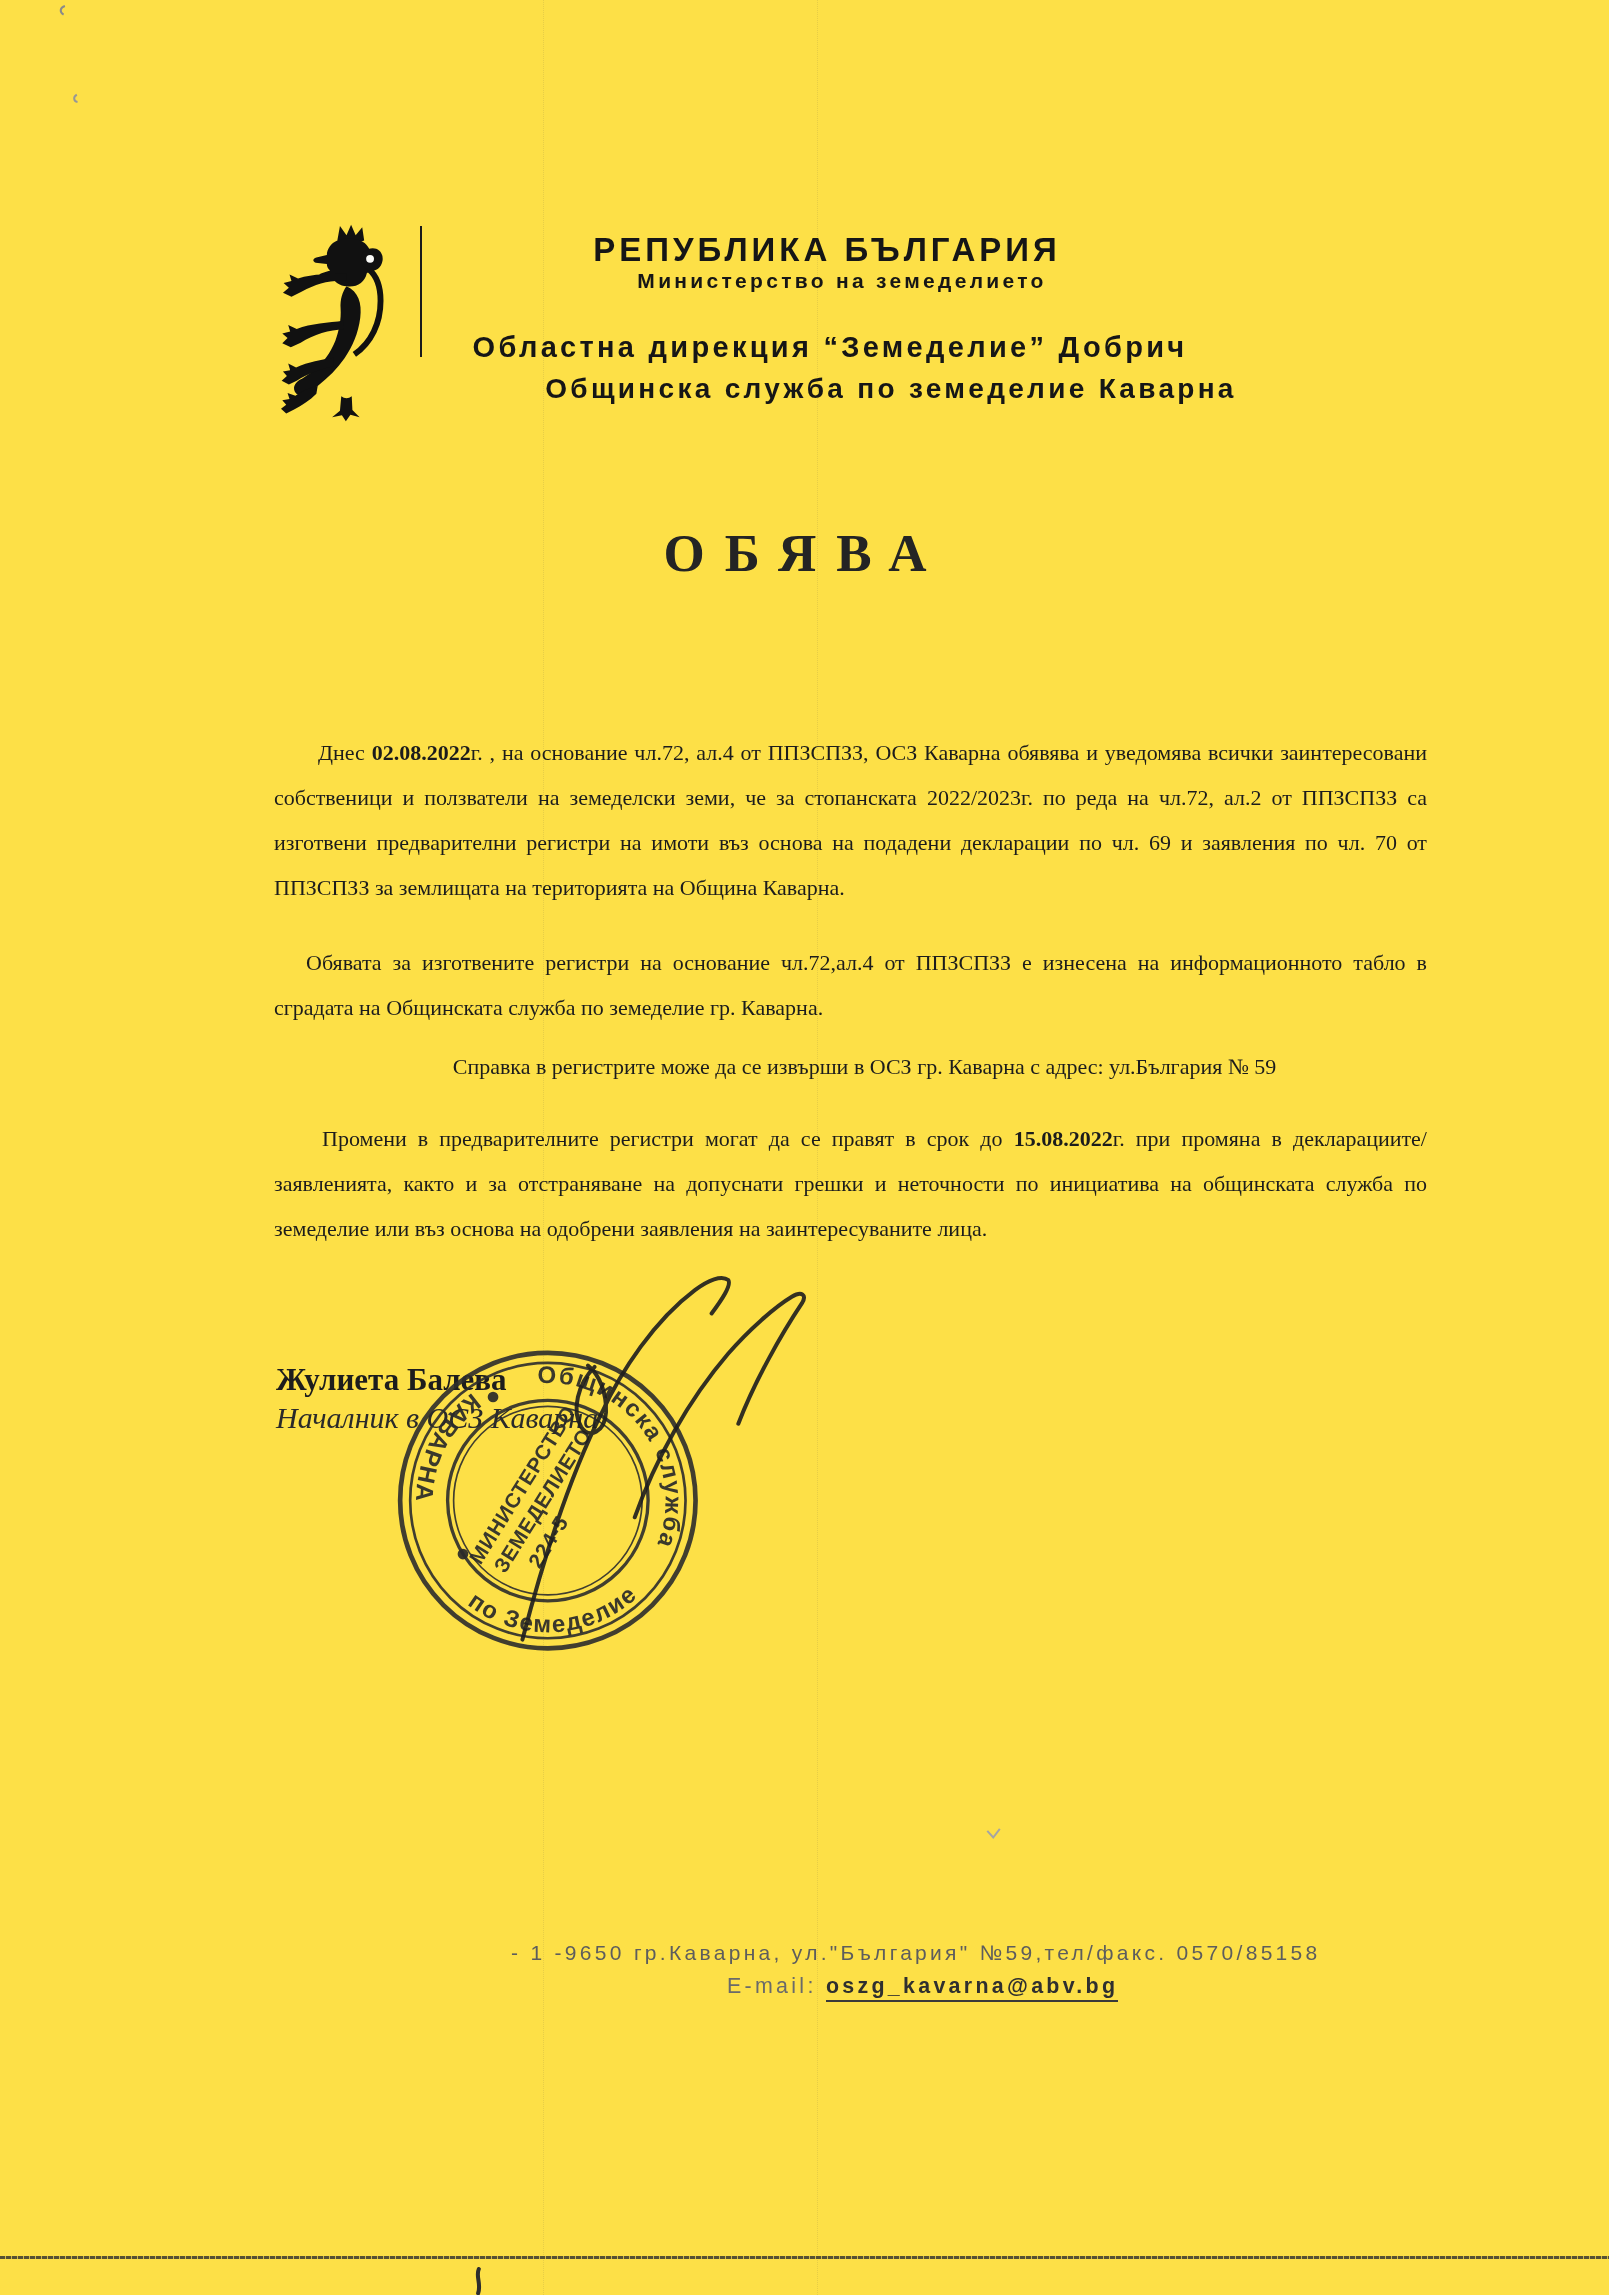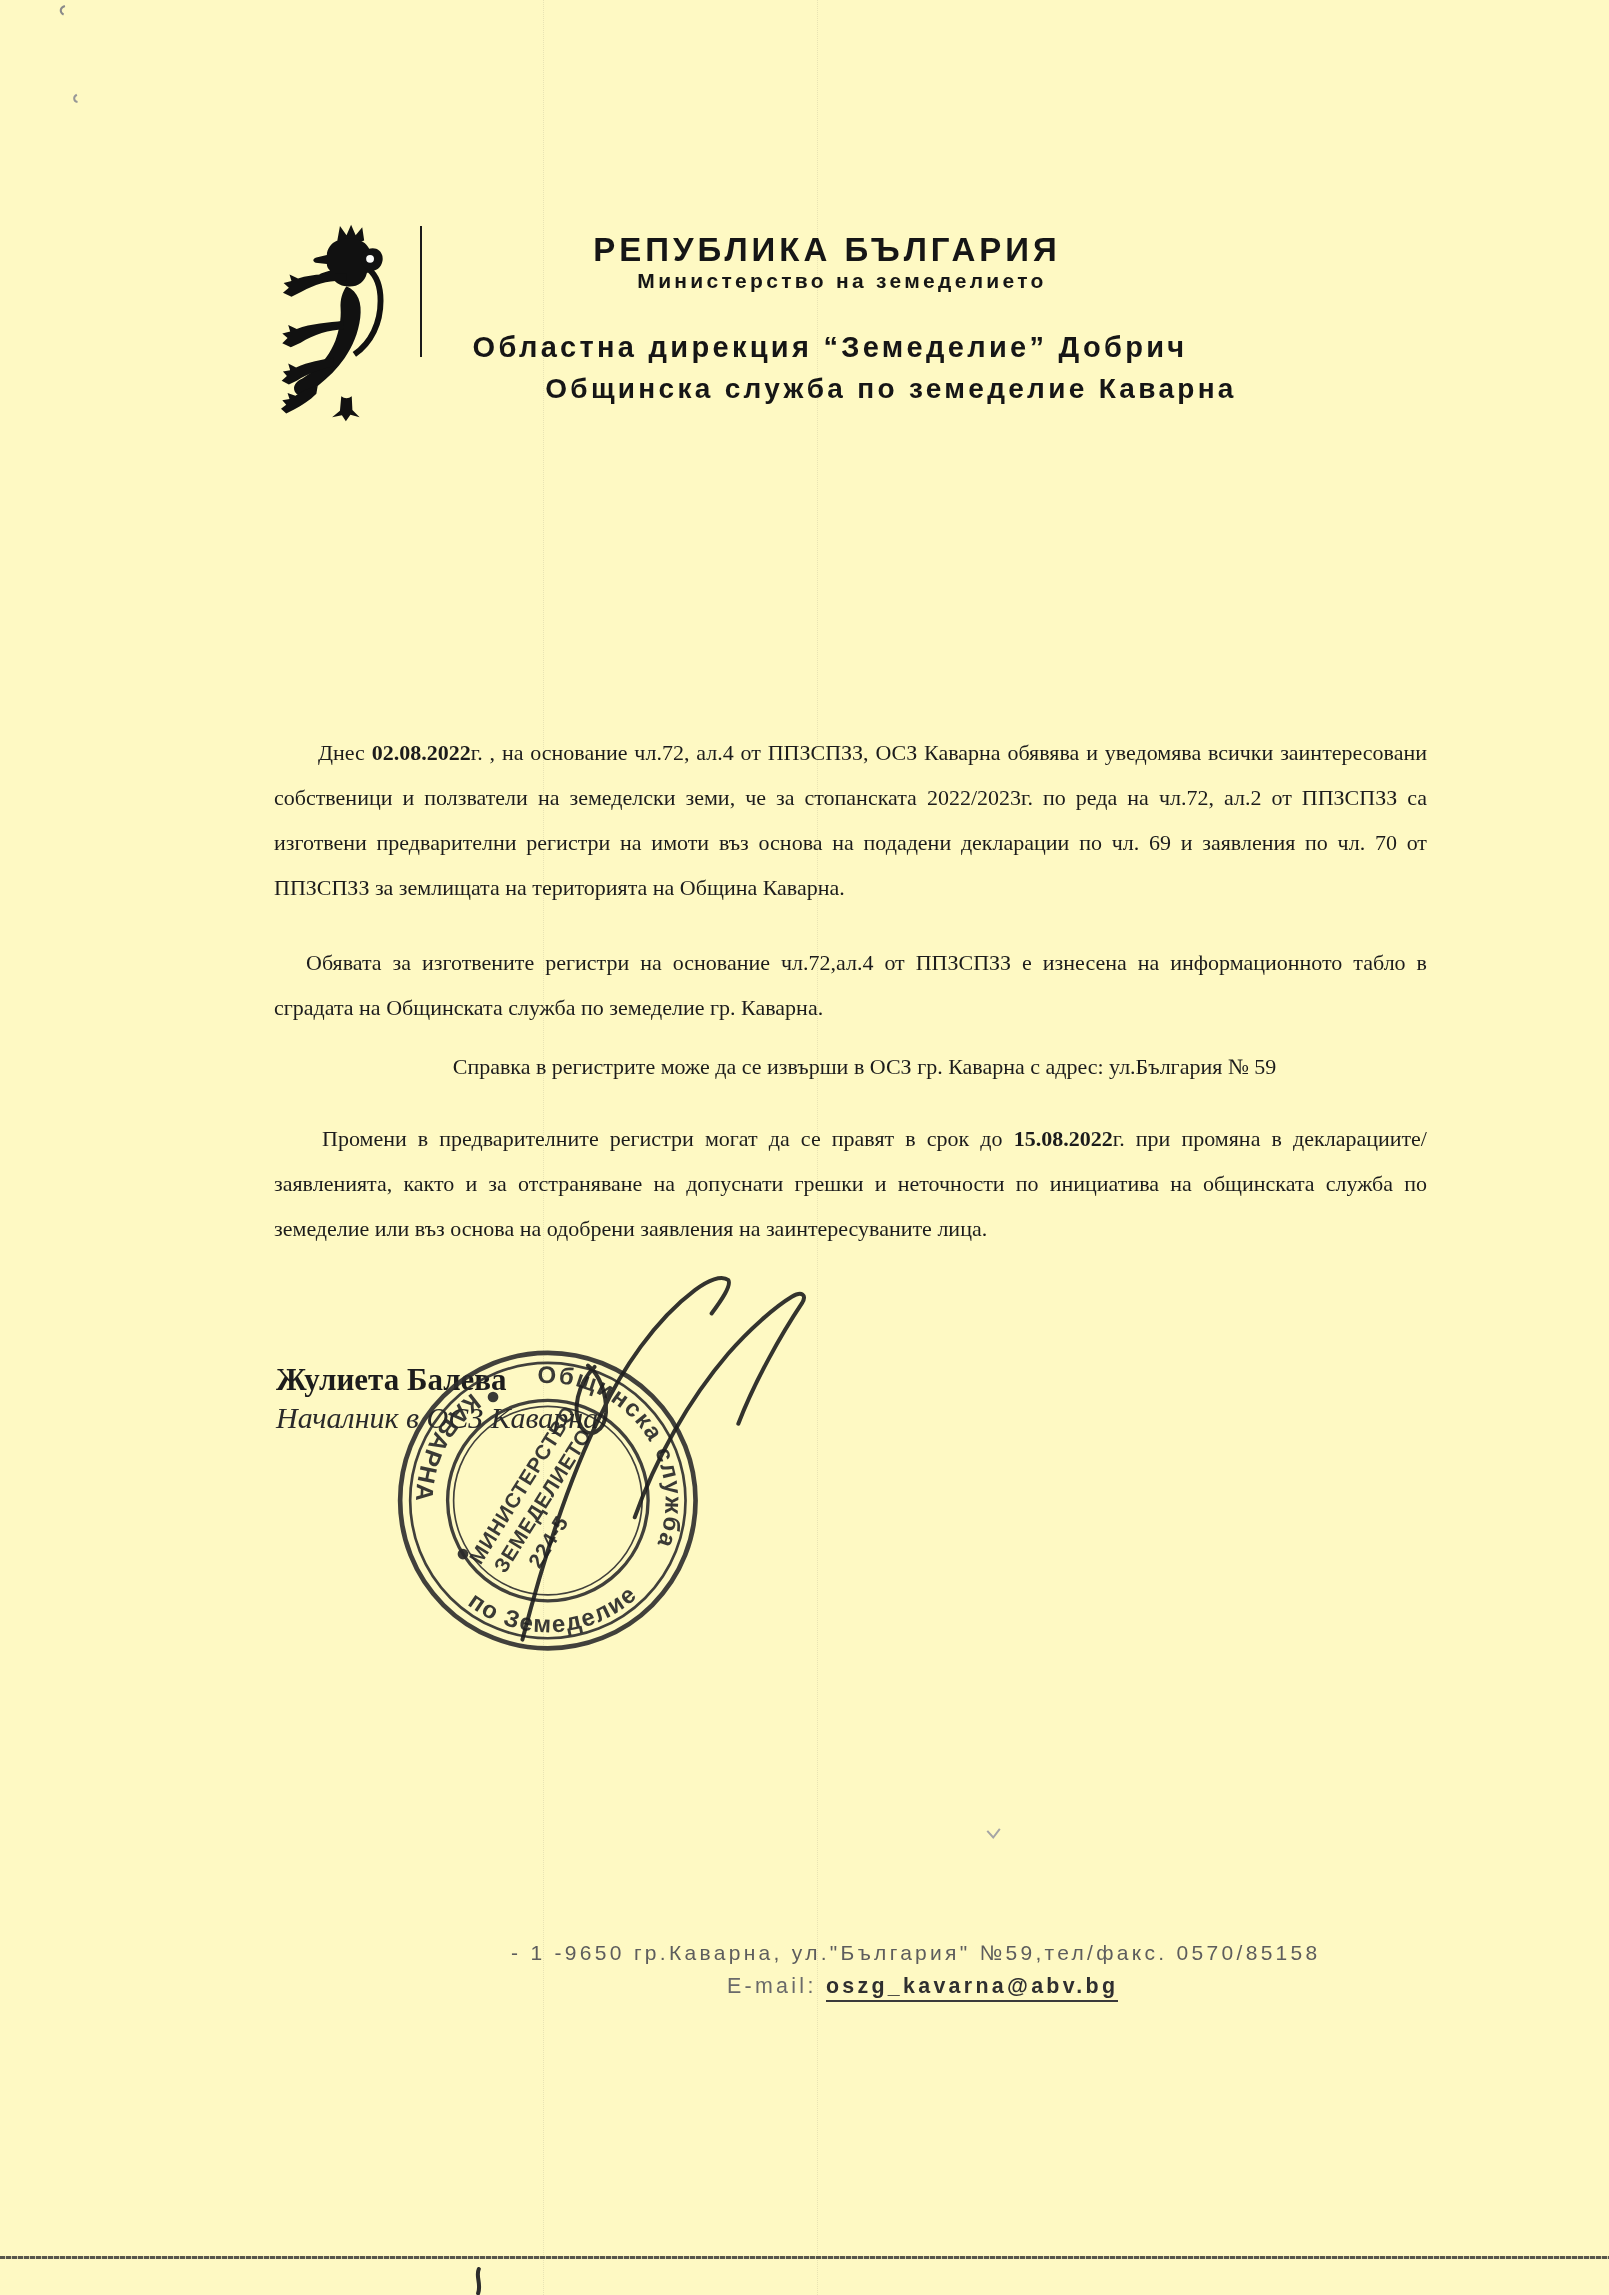--- a/index.html
+++ b/index.html
@@ -1,19 +1,19 @@
 <!DOCTYPE html>
 <html style="font-size:10.7px"><head>
 <meta charset="utf-8">
 <style>
   html,body{margin:0;padding:0;background:#888;}
   .page{
     position:relative;
     width:1610px;height:2295px;
-    background:#fef9c3;
+    background:#fde047;
     overflow:hidden;
     font-family:"Liberation Serif", serif;
     color:#1f1f1f;
   }
   
   .fold{position:absolute;top:0;bottom:0;width:0;border-left:0.7px dotted rgba(70,70,70,.12);}
   .fold.f1{left:543px;}
   .fold.f2{left:817px;}
   
   .scan-edge{
@@ -104,20 +104,21 @@
       <circle cx="136" cy="52" r="6" fill="#fbfbf8"></circle>
     </g>
   </svg>
   <div class="divider"></div>
 
   <div class="hdr-line hdr-1">РЕПУБЛИКА БЪЛГАРИЯ</div>
   <div class="hdr-line hdr-2">Министерство на земеделието</div>
   <div class="hdr-line hdr-3">Областна дирекция “Земеделие” Добрич</div>
   <div class="hdr-line hdr-4">Общинска служба по земеделие Каварна</div>
 
+  <div class="doc-title">ОБЯВА</div>
 
   <div class="para p1"><span>Днес </span><span class="seg-b">02.08.2022</span><span>г. , на основание чл.72, ал.4 от ППЗСПЗЗ, ОСЗ Каварна обявява и уведомява всички заинтересовани собственици и ползватели на земеделски земи, че за стопанската 2022/2023г. по реда на чл.72, ал.2 от ППЗСПЗЗ са изготвени предварителни регистри на имоти въз основа на подадени декларации по чл. 69 и заявления по чл. 70 от ППЗСПЗЗ за землищата на територията на Община Каварна.</span></div>
   <div class="para p2"><span>Обявата за изготвените регистри на основание чл.72,ал.4 от ППЗСПЗЗ е изнесена на информационното табло в сградата на Общинската служба по земеделие гр. Каварна.</span></div>
   <div class="para p3"><span>Справка в регистрите може да се извърши в ОСЗ  гр. Каварна с адрес: ул.България № 59</span></div>
   <div class="para p4"><span>Промени в предварителните регистри могат да се правят в срок до </span><span class="seg-b">15.08.2022</span><span>г. при промяна в декларациите/заявленията, както и за отстраняване на допуснати грешки и неточности по инициатива на общинската служба по земеделие или въз основа на одобрени заявления на заинтересуваните лица.</span></div>
 
   <div class="sig-name">Жулиета Балева</div>
   <div class="sig-role">Началник в ОСЗ Каварна</div>
 
   <svg class="stamp-wrap" viewBox="0 0 700 600">

